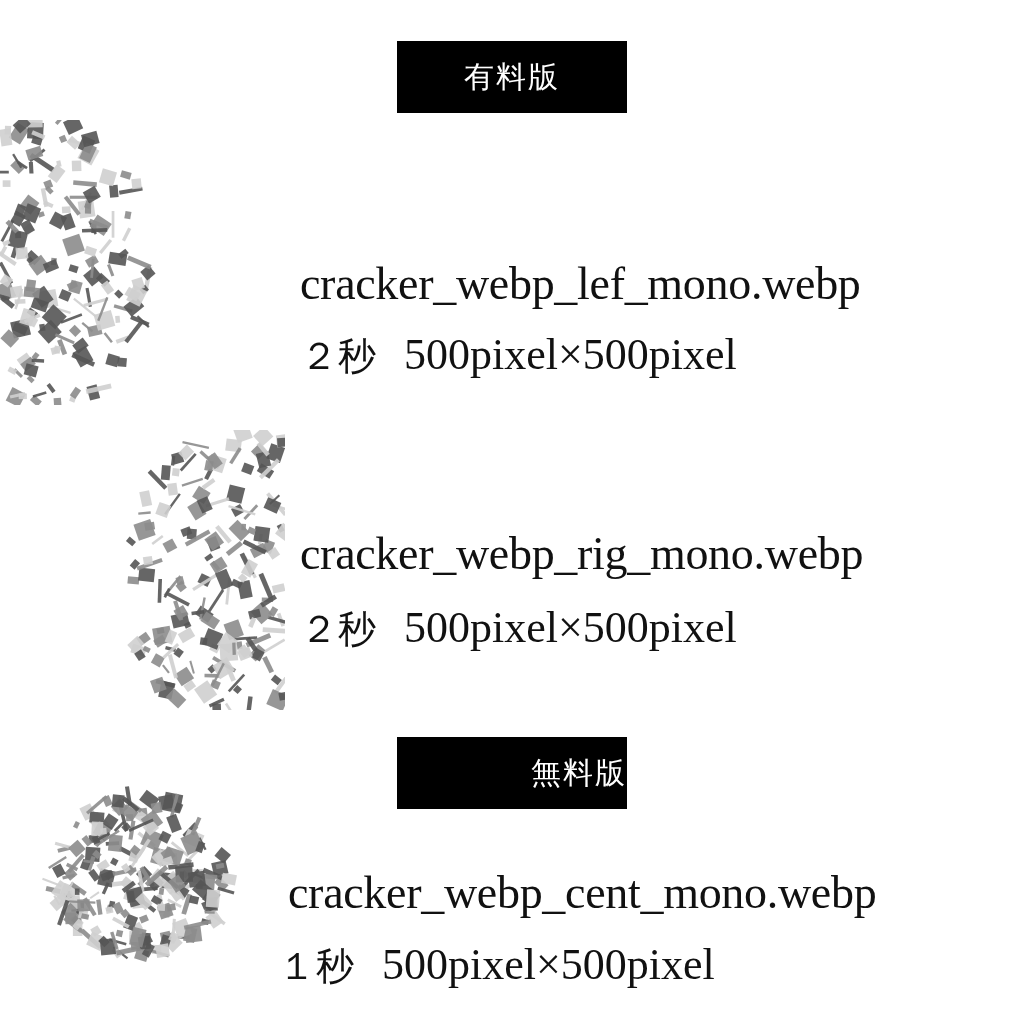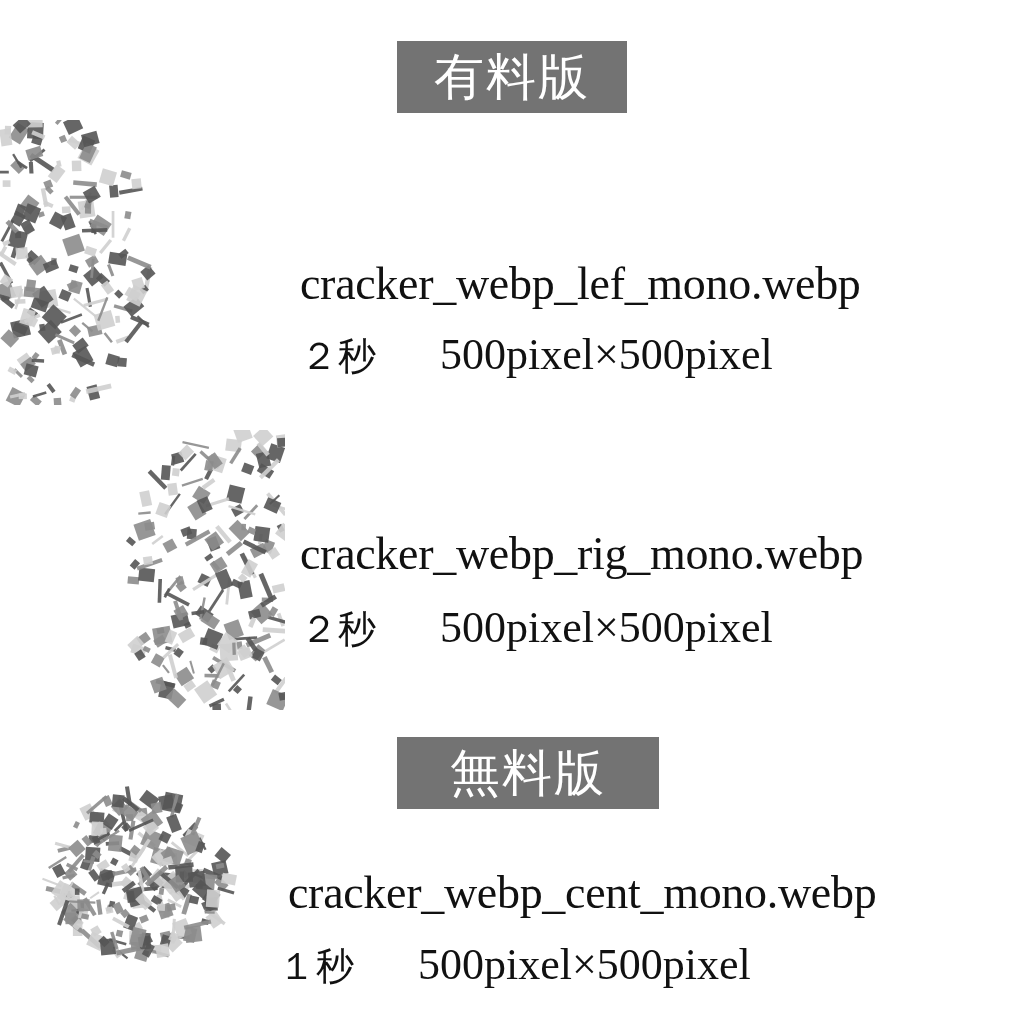--- a/index.html
+++ b/index.html
@@ -1,23 +1,23 @@
 <!DOCTYPE html>
 <html><head>
 <meta charset="utf-8">
 <style>
   html, body { margin:0; padding:0; background:#ffffff; }
   body { width:1024px; height:1024px; position:relative; overflow:hidden;
          font-family: "Liberation Serif", "DejaVu Serif", serif; color:#111; }
-  .badge { position:absolute; background:#737373; color:#fff;
+  .badge { position:absolute; background:#000000; color:#fff;
            font-family: "DejaVu Serif", "Liberation Serif", serif;
-           font-size:50px; line-height:72px; text-align:center; letter-spacing:2px; }
+           font-size:30px; line-height:72px; text-align:center; letter-spacing:2px; }
   .fname { position:absolute; font-size:46px; line-height:1; white-space:nowrap; letter-spacing:-0.3px; }
   .meta { position:absolute; font-size:44px; line-height:1; white-space:nowrap; }
-  .meta .dur { font-family: "DejaVu Serif", serif; font-size:38px; margin-right:64px; }
+  .meta .dur { font-family: "DejaVu Serif", serif; font-size:38px; margin-right:28px; }
   .confetti { position:absolute; }
 </style>
 </head>
 <body>
 
 <div class="badge" style="left:397px; top:41px; width:230px; height:72px;">有料版</div>
 
 <svg class="confetti" id="cf0" style="left:0; top:120px;" width="210" height="285">
     <rect x="96.9" y="156.0" width="12.1" height="7.7" fill="#555555" opacity="0.9" transform="rotate(43 103.0 159.8)"></rect>
     <rect x="76.7" y="79.7" width="19.2" height="2.7" fill="#cfcfcf" opacity="0.9" transform="rotate(118 86.3 81.1)"></rect>
@@ -365,21 +365,21 @@
     <rect x="138.2" y="102.0" width="20.6" height="4.5" fill="#cfcfcf" opacity="0.9" transform="rotate(50 148.5 104.2)"></rect>
     <rect x="152.9" y="217.0" width="12.3" height="3.3" fill="#8c8c8c" opacity="0.9" transform="rotate(88 159.0 218.7)"></rect>
     <rect x="127.1" y="185.1" width="16.3" height="10.9" fill="#8c8c8c" opacity="0.9" transform="rotate(33 135.3 190.5)"></rect>
     <rect x="152.9" y="79.0" width="28.0" height="2.4" fill="#cfcfcf" opacity="0.9" transform="rotate(17 166.9 80.2)"></rect>
   </svg>
 <div class="fname" style="left:300px; top:531px;">cracker_webp_rig_mono.webp</div>
 <div class="meta" style="left:300px; top:606px;">
   <span class="dur">２秒</span><span>500pixel×500pixel</span>
 </div>
 
-<div class="badge" style="left:397px; top:737px; width:262px; height:72px;">無料版</div>
+<div class="badge" style="left:397px; top:737px; width:230px; height:72px;text-align:right;">無料版</div>
 
 <svg class="confetti" id="cf2" style="left:40px; top:785px;" width="200" height="180">
     <rect x="137.7" y="150.9" width="11.9" height="2.8" fill="#555555" opacity="0.9" transform="rotate(2 143.6 152.3)"></rect>
     <rect x="93.4" y="159.7" width="17.1" height="2.8" fill="#cfcfcf" opacity="0.9" transform="rotate(75 102.0 161.1)"></rect>
     <rect x="90.1" y="149.9" width="15.0" height="13.9" fill="#8c8c8c" opacity="0.9" transform="rotate(85 97.6 156.8)"></rect>
     <rect x="5.9" y="102.6" width="14.6" height="4.8" fill="#8c8c8c" opacity="0.9" transform="rotate(13 13.2 104.9)"></rect>
     <rect x="58.8" y="84.8" width="15.1" height="16.3" fill="#555555" opacity="0.9" transform="rotate(13 66.3 93.0)"></rect>
     <rect x="72.6" y="17.2" width="12.9" height="3.8" fill="#cfcfcf" opacity="0.9" transform="rotate(144 79.1 19.1)"></rect>
     <rect x="31.3" y="116.1" width="12.8" height="10.6" fill="#555555" opacity="0.9" transform="rotate(0 37.7 121.4)"></rect>
     <rect x="88.7" y="109.3" width="17.2" height="10.9" fill="#cfcfcf" opacity="0.9" transform="rotate(85 97.3 114.7)"></rect>

